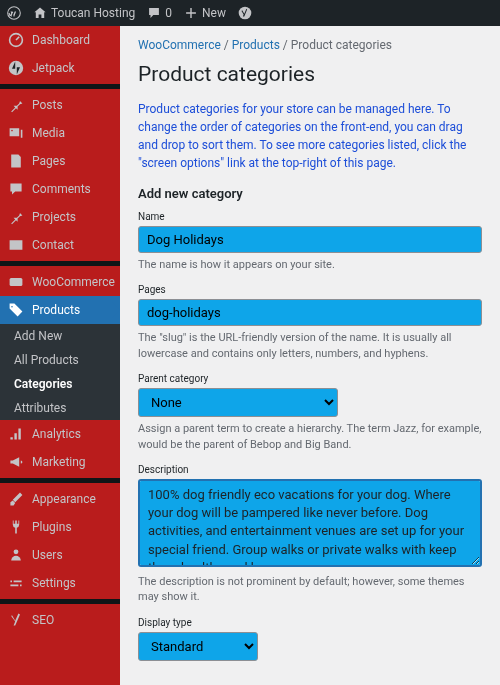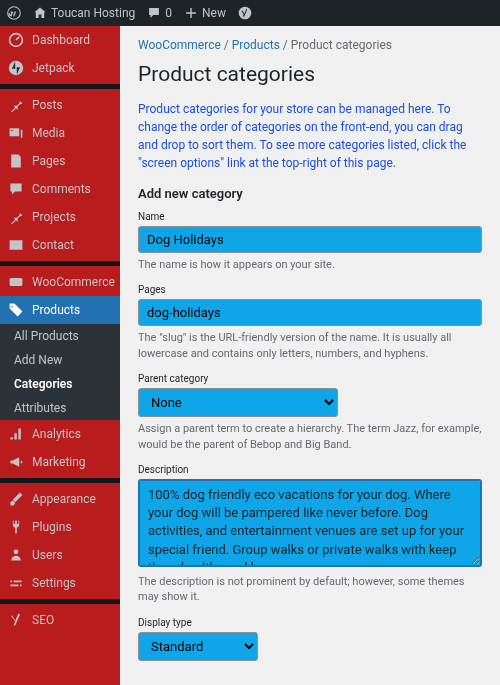--- a/index.html
+++ b/index.html
@@ -127,22 +127,22 @@
         </svg>
         <span>WooCommerce</span>
       </div>
     <div class="menu-item active">
         <svg viewBox="0 0 20 20">
           <path d="M2 2h6l10 10-6 6L2 8zm3 3a1 1 0 100 2 1 1 0 000-2z"></path>
         </svg>
         <span>Products</span>
       </div>
     <div class="submenu">
+      <div class="sub-item">Add New</div>
       <div class="sub-item">All Products</div>
-      <div class="sub-item">Add New</div>
       <div class="sub-item current">Categories</div>
       <div class="sub-item">Attributes</div>
     </div>
     <div class="menu-item">
         <svg viewBox="0 0 20 20">
           <path d="M3 14h3v3H3zm5-5h3v8H8zm5-6h3v14h-3z"></path>
         </svg>
         <span>Analytics</span>
       </div>
     <div class="menu-item">

